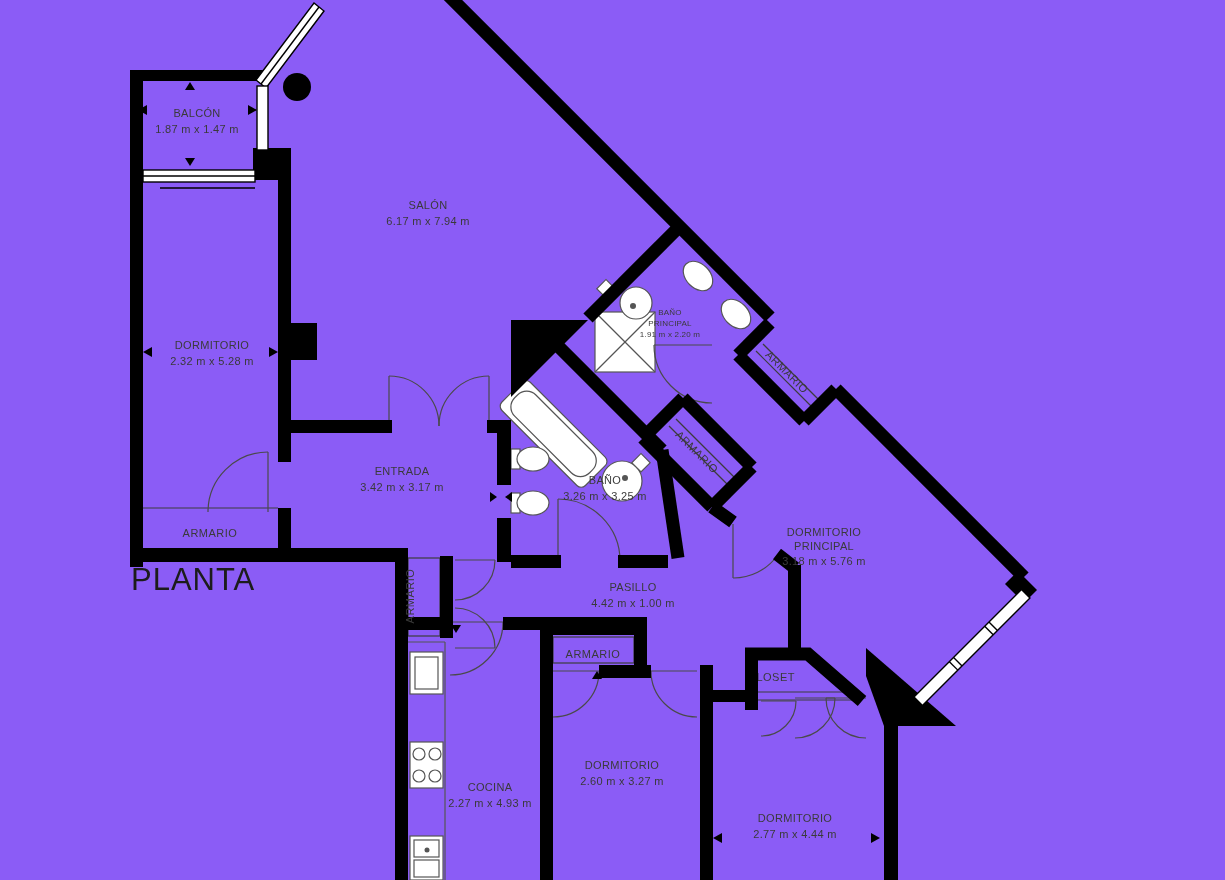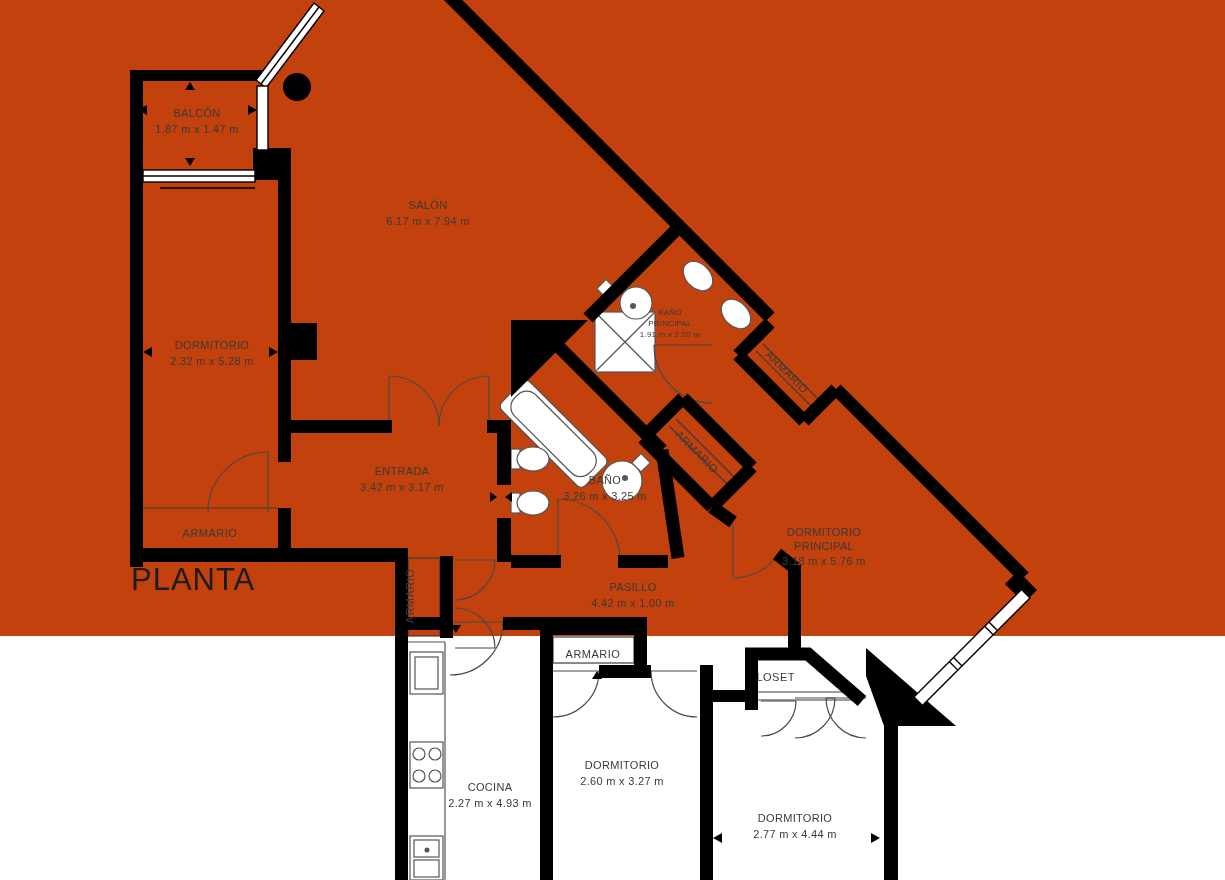--- a/index.html
+++ b/index.html
@@ -1,16 +1,16 @@
 <!DOCTYPE html>
 <html><head>
 <meta charset="utf-8">
 <style>
   html,body{margin:0;padding:0;background:#ffffff;width:1225px;height:880px;overflow:hidden;}
-  .stage{position:relative;width:1225px;height:636px;background:#c2410c;font-family:"Liberation Sans",sans-serif;}
+  .stage{position:relative;width:1225px;height:880px;background:#8b5cf6;font-family:"Liberation Sans",sans-serif;}
   svg text{font-family:"Liberation Sans","DejaVu Sans",sans-serif;fill:#3a3a3a;}
   text.room{font-size:11px;letter-spacing:.3px;}
   text.small{font-size:8px;letter-spacing:.2px;}
   text.store{font-size:11px;letter-spacing:.5px;}
   text.title{font-size:31px;fill:#1c1c1c;letter-spacing:1px;}
   .wall{fill:#000;}
   .wl{stroke:#000;stroke-width:13;fill:none;}
   .thin{stroke:#3c3c3c;stroke-width:1.2;fill:none;}
   .fix{stroke:#555;stroke-width:1.2;fill:#fff;}
   .door{stroke:#4a4a4a;stroke-width:1.2;fill:none;}

